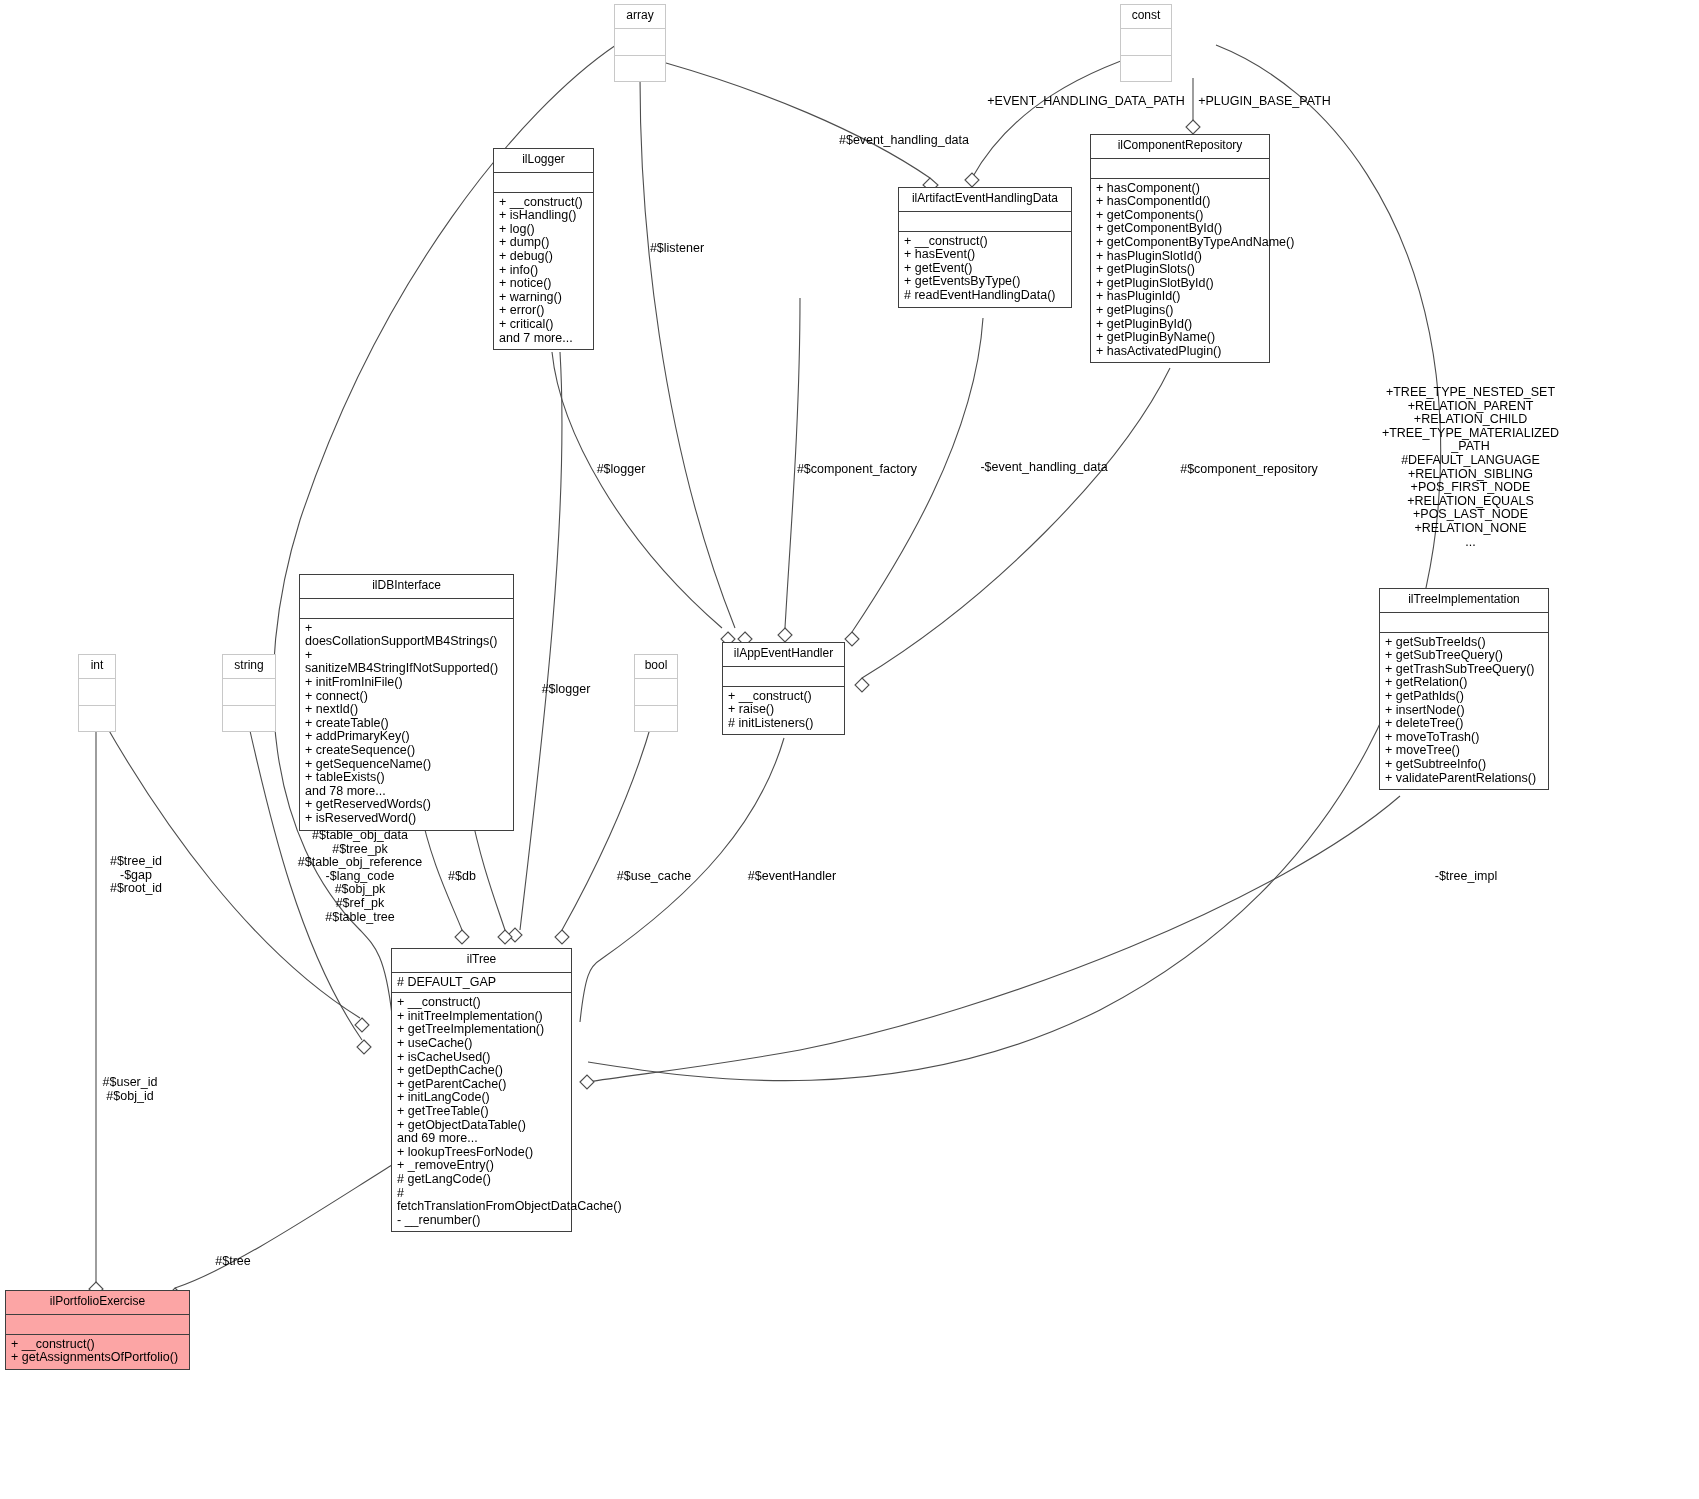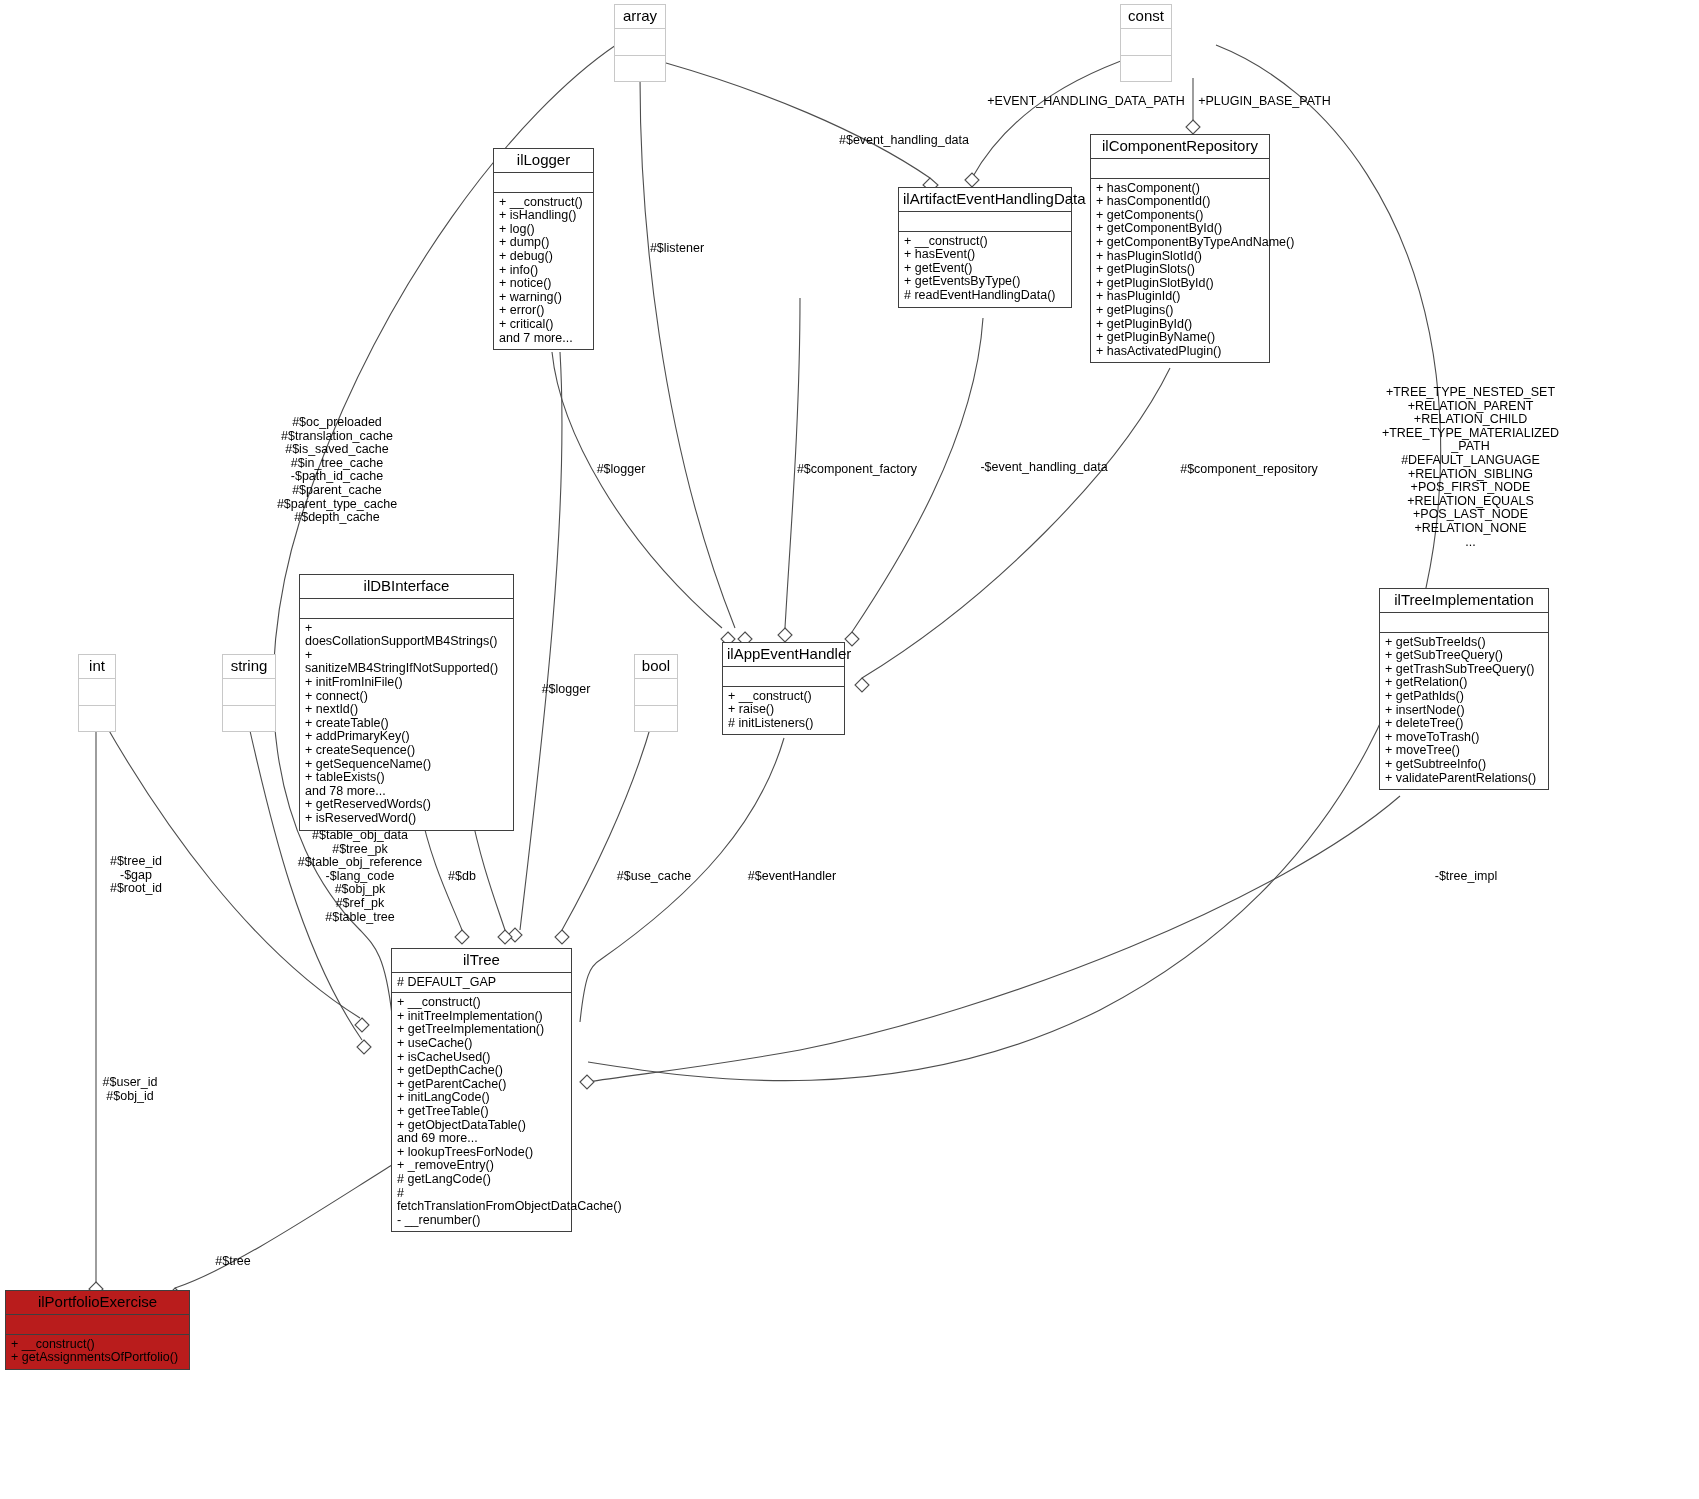--- a/index.html
+++ b/index.html
@@ -31,26 +31,26 @@
   
   .cls{
     position:absolute;
     box-sizing:border-box;
     background:#ffffff;
     border:1px solid #3f3f3f;
     font-size:12.5px;
     line-height:13.6px;
   }
   .cls.thin{ border:1px solid #c8c8c8; }
-  .cls.shaded{ background:#b91c1c; }
+  .cls.shaded{ background:#fca5a5; }
   .cls .hdr{
     text-align:center;
     padding:4px 4px 5px 4px;
     border-bottom:1px solid #3f3f3f;
-    font-size:15px;
+    font-size:12px;
     white-space:nowrap;
   }
   .cls.thin .hdr{ border-bottom:1px solid #c8c8c8; }
   .cls .attrs{
     border-bottom:1px solid #3f3f3f;
     padding:3px 5px;
     min-height:13px;
   }
   .cls.thin .attrs{ border-bottom:1px solid #c8c8c8; min-height:20px;}
   .cls .ops{
@@ -311,28 +311,20 @@
 +RELATION_CHILD
 +TREE_TYPE_MATERIALIZED
 _PATH
 #DEFAULT_LANGUAGE
 +RELATION_SIBLING
 +POS_FIRST_NODE
 +RELATION_EQUALS
 +POS_LAST_NODE
 +RELATION_NONE
 ...</div>
-  <div class="lbl" style="left:248px; top:416px; width:178px;">#$oc_preloaded
-#$translation_cache
-#$is_saved_cache
-#$in_tree_cache
--$path_id_cache
-#$parent_cache
-#$parent_type_cache
-#$depth_cache</div>
   <div class="lbl" style="left:528px; top:683px; width:76px;">#$logger</div>
   <div class="lbl" style="left:76px; top:855px; width:120px;">#$tree_id
 -$gap
 #$root_id</div>
   <div class="lbl" style="left:276px; top:829px; width:168px;">#$table_obj_data
 #$tree_pk
 #$table_obj_reference
 -$lang_code
 #$obj_pk
 #$ref_pk

